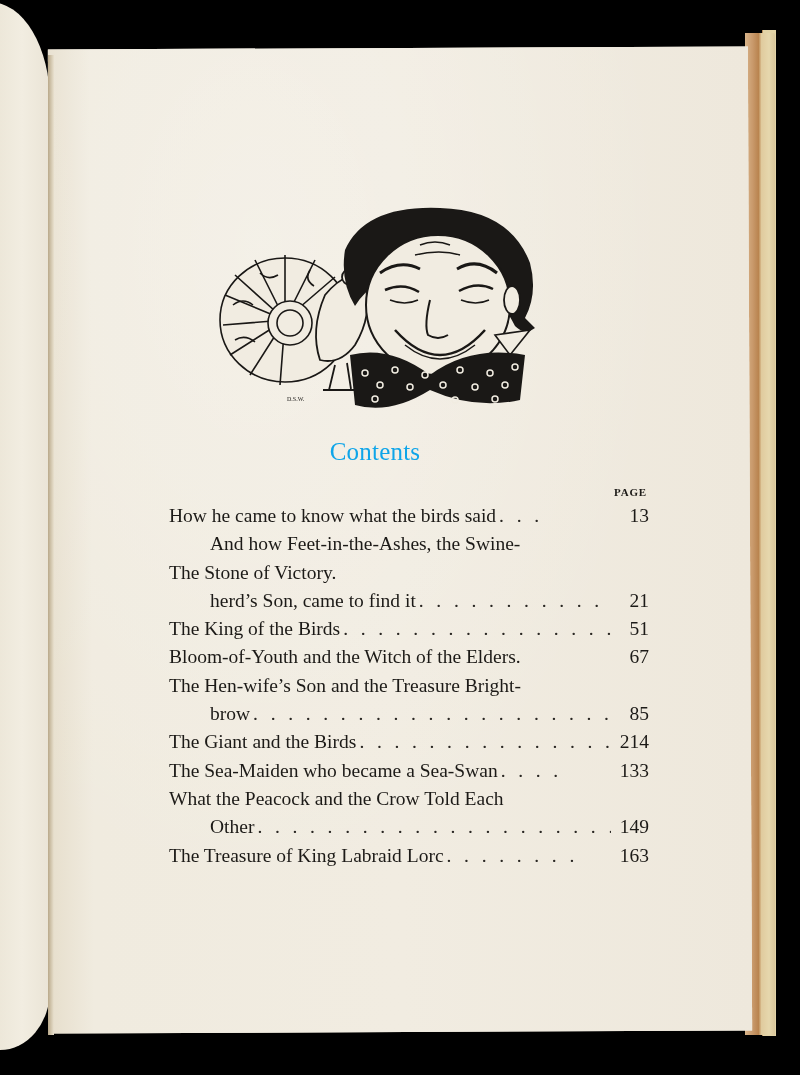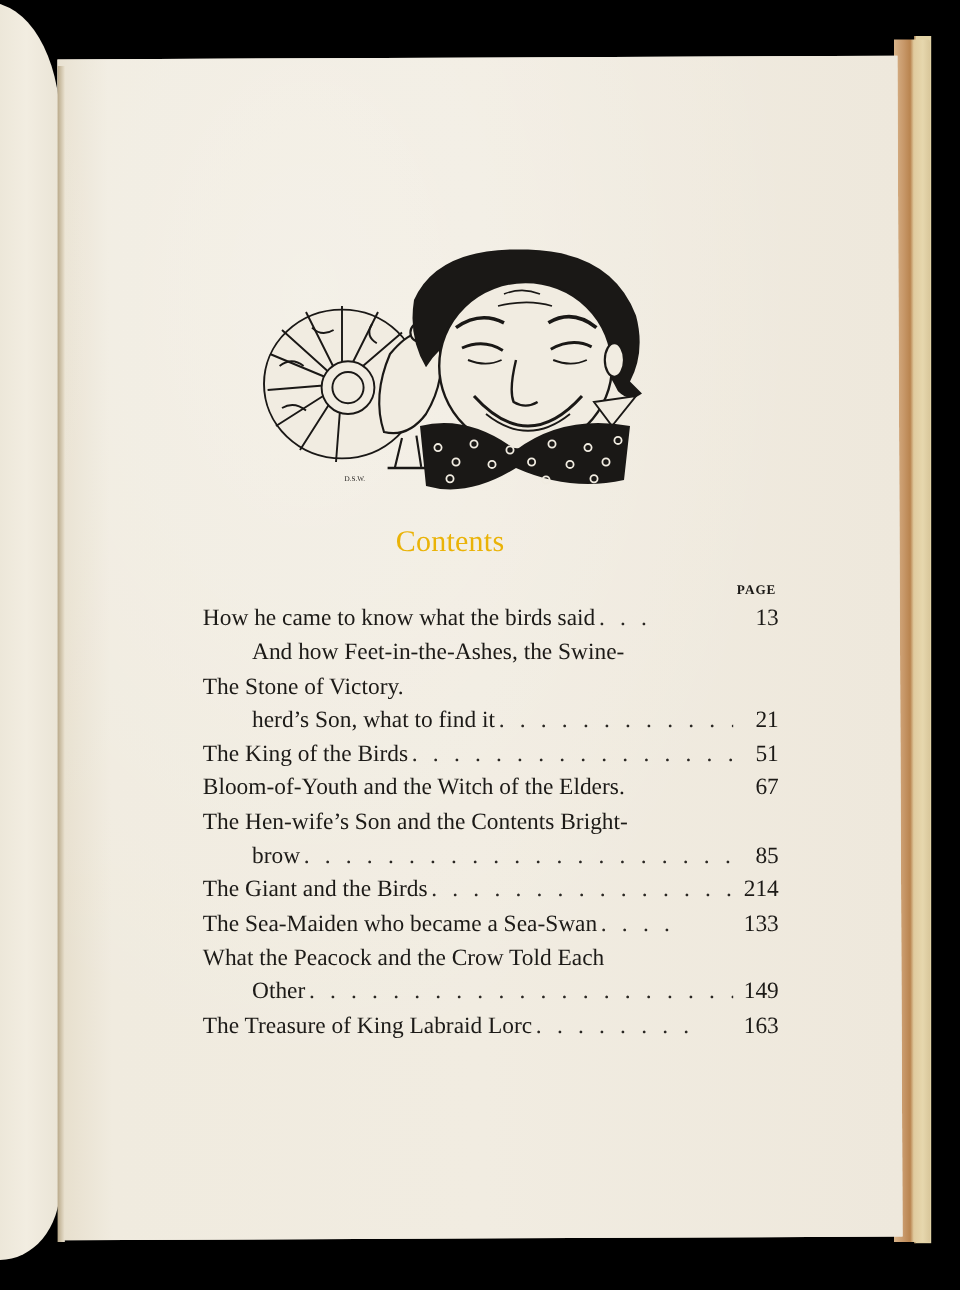--- a/index.html
+++ b/index.html
@@ -39,21 +39,21 @@
       border-left: 1px solid #b88f5f;
     }
 
     .illustration {
       position: absolute; left: 215px; top: 205px; width: 330px; height: 205px;
     }
 
     .contents-title {
       position: absolute; left: 0; width: 750px; top: 438px;
       text-align: center;
-      font-size: 25px; color: #eab308;
+      font-size: 25px; color: #0ea5e9;
       letter-spacing: 0.2px;
     }
 
     .toc {
       position: absolute; left: 137px; top: 484px; width: 480px;
       color: #1c1a17;
       font-size: 19.5px;
       line-height: 28.3px;
       margin-left: 32px;
     }
@@ -152,39 +152,39 @@
   <div class="row indent nolead">
     <span class="title">And how Feet-in-the-Ashes, the Swine-</span>
     <span class="spacer"></span>
   </div>
 
   <div class="row nolead">
     <span class="title">The Stone of Victory.</span>
     <span class="spacer"></span>
   </div>
   <div class="row indent">
-    <span class="title">herd’s Son, what to find it</span>
+    <span class="title">herd’s Son, came to find it</span>
     <span class="leader">. . . . . . . . . . . .</span>
     <span class="num">21</span>
   </div>
 
   <div class="row">
     <span class="title">The King of the Birds</span>
     <span class="leader">. . . . . . . . . . . . . . . . . . .</span>
     <span class="num">51</span>
   </div>
 
   <div class="row nolead">
     <span class="title">Bloom-of-Youth and the Witch of the Elders.</span>
     <span class="spacer"></span>
     <span class="num">67</span>
   </div>
 
   <div class="row nolead">
-    <span class="title">The Hen-wife’s Son and the Contents Bright-</span>
+    <span class="title">The Hen-wife’s Son and the Treasure Bright-</span>
     <span class="spacer"></span>
   </div>
   <div class="row indent">
     <span class="title">brow</span>
     <span class="leader">. . . . . . . . . . . . . . . . . . . . . . . . . . . . . .</span>
     <span class="num">85</span>
   </div>
 
   <div class="row">
     <span class="title">The Giant and the Birds</span>

